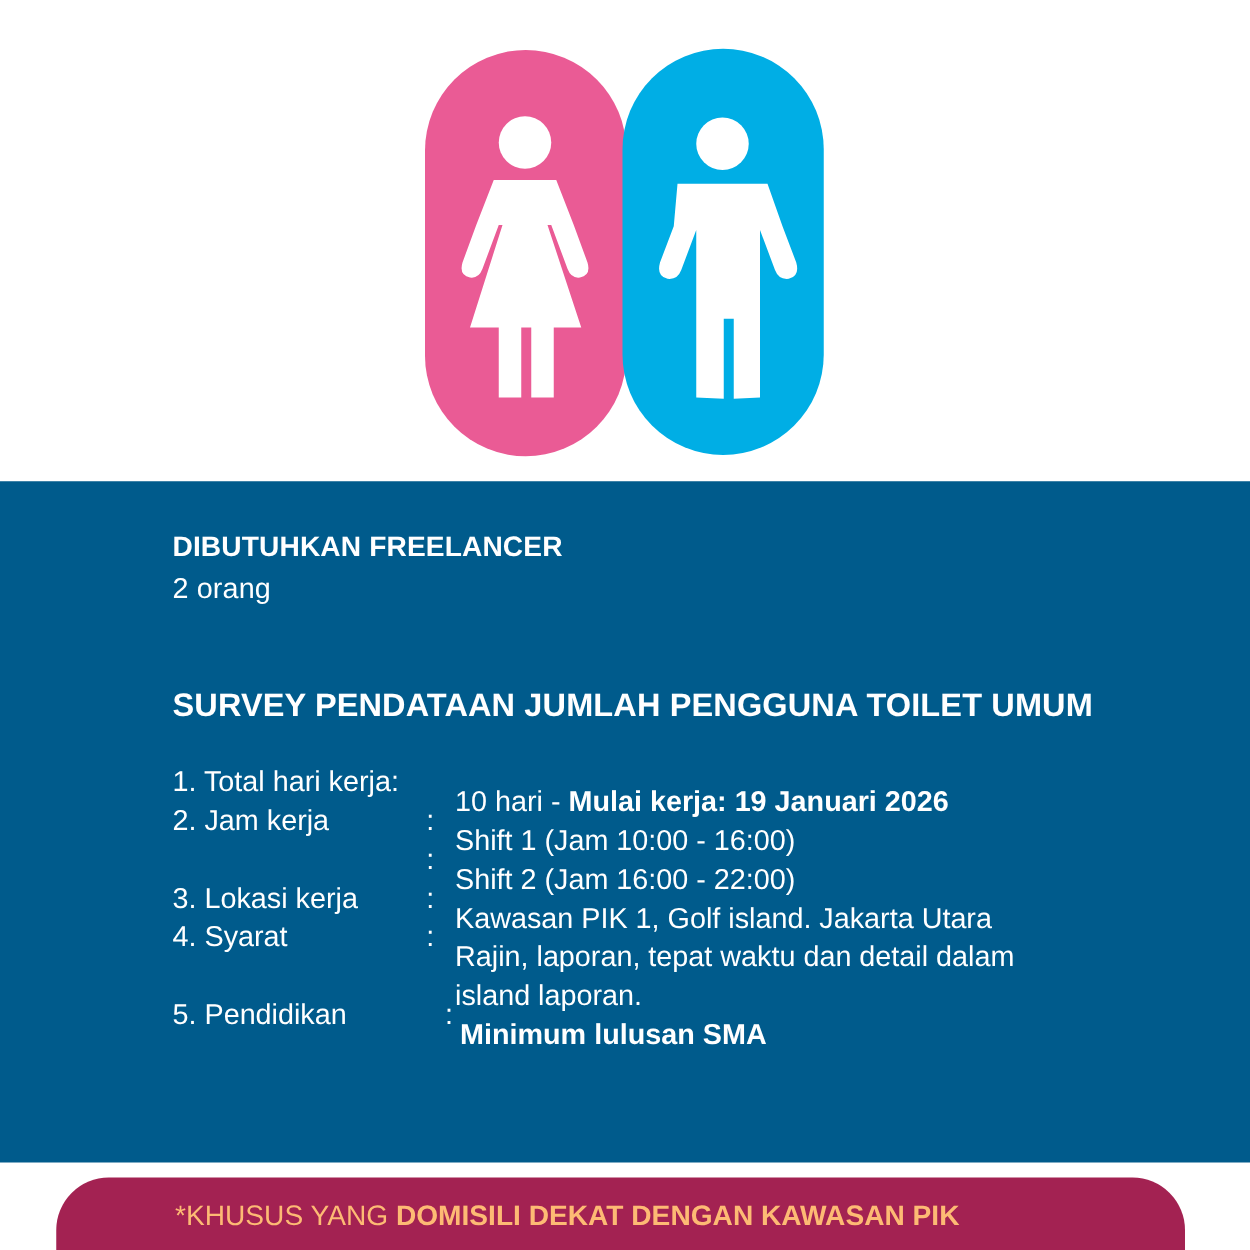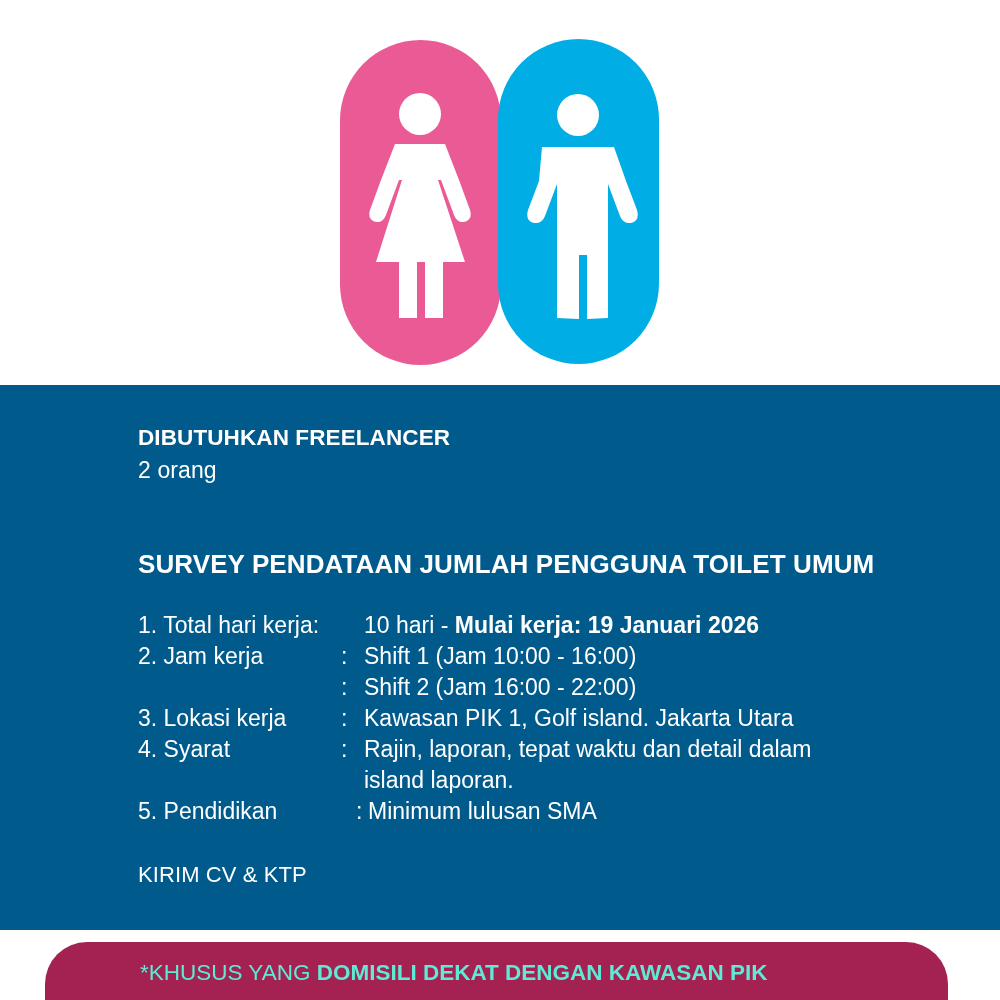--- a/index.html
+++ b/index.html
@@ -20,30 +20,30 @@
     }
     .txt { position: absolute; left: 138px; color: #ffffff; white-space: pre; font-size: 23px; letter-spacing: 0.1px; }
     .b { font-weight: bold; }
     .h1 { top: 40px; font-weight: bold; font-size: 22.5px; }
     .sub { top: 72px; text-align: center; }
     .h2 { top: 164px; font-weight: bold; font-size: 26px; }
 
     .row { position: absolute; left: 138px; font-size: 23px; color: #fff; white-space: nowrap; height: 30px; }
     .row .lab { position: absolute; left: 0; top: 0; }
     .row .colon { position: absolute; top: 0; }
-    .row .val { position: absolute; top: 0; }
+    .row .val { position: absolute; top: 16px; }
 
     .kirim { top: 477px; font-size: 22px; }
 
     .banner {
       position: absolute; left: 45px; top: 942px; width: 903px; height: 80px;
       background: #a32252; border-radius: 42px 42px 0 0;
     }
     .banner-text {
-      position: absolute; left: 95px; top: 18px; color: #5eead4; font-size: 22.5px; white-space: nowrap;
+      position: absolute; left: 95px; top: 18px; color: #fdba74; font-size: 22.5px; white-space: nowrap;
     }
   </style>
 </head>
 <body>
 
 <div class="top">
   <div class="pill female">
     <svg width="161" height="325" viewBox="0 0 161 325">
       <circle cx="80" cy="74" r="21" fill="#fff"></circle>
       <path d="M55 104 L105 104 L119 140 L130 170 Q133 180 124 182 Q117 183 114 175 L101 140 L98 140 L125 222 L103 222 L103 278 L85 278 L85 222 L77 222 L77 278 L59 278 L59 222 L36 222 L62 140 L59 140 L46 175 Q43 183 36 182 Q27 180 30 170 L41 140 Z" fill="#fff"></path>
@@ -90,21 +90,20 @@
     <span class="colon" style="left:203px;">:</span>
     <span class="val" style="left:226px;">Rajin, laporan, tepat waktu dan detail dalam</span>
   </div>
   <div class="row" style="top:382px;">
     <span class="val" style="left:226px;">island laporan.</span>
   </div>
 
   <div class="row" style="top:413px;">
     <span class="lab">5. Pendidikan</span>
     <span class="colon" style="left:218px;">:</span>
-    <span class="val" style="left:230px;">Minimum lulusan SMA</span>
+    <span class="val" style="left:230px;font-weight:bold;">Minimum lulusan SMA</span>
   </div>
 
-  <div class="txt kirim">KIRIM CV &amp; KTP</div>
 </div>
 
 <div class="banner">
   <div class="banner-text"><span>*KHUSUS YANG </span><span class="b">DOMISILI DEKAT DENGAN KAWASAN PIK</span></div>
 </div>
 
 </body></html>

